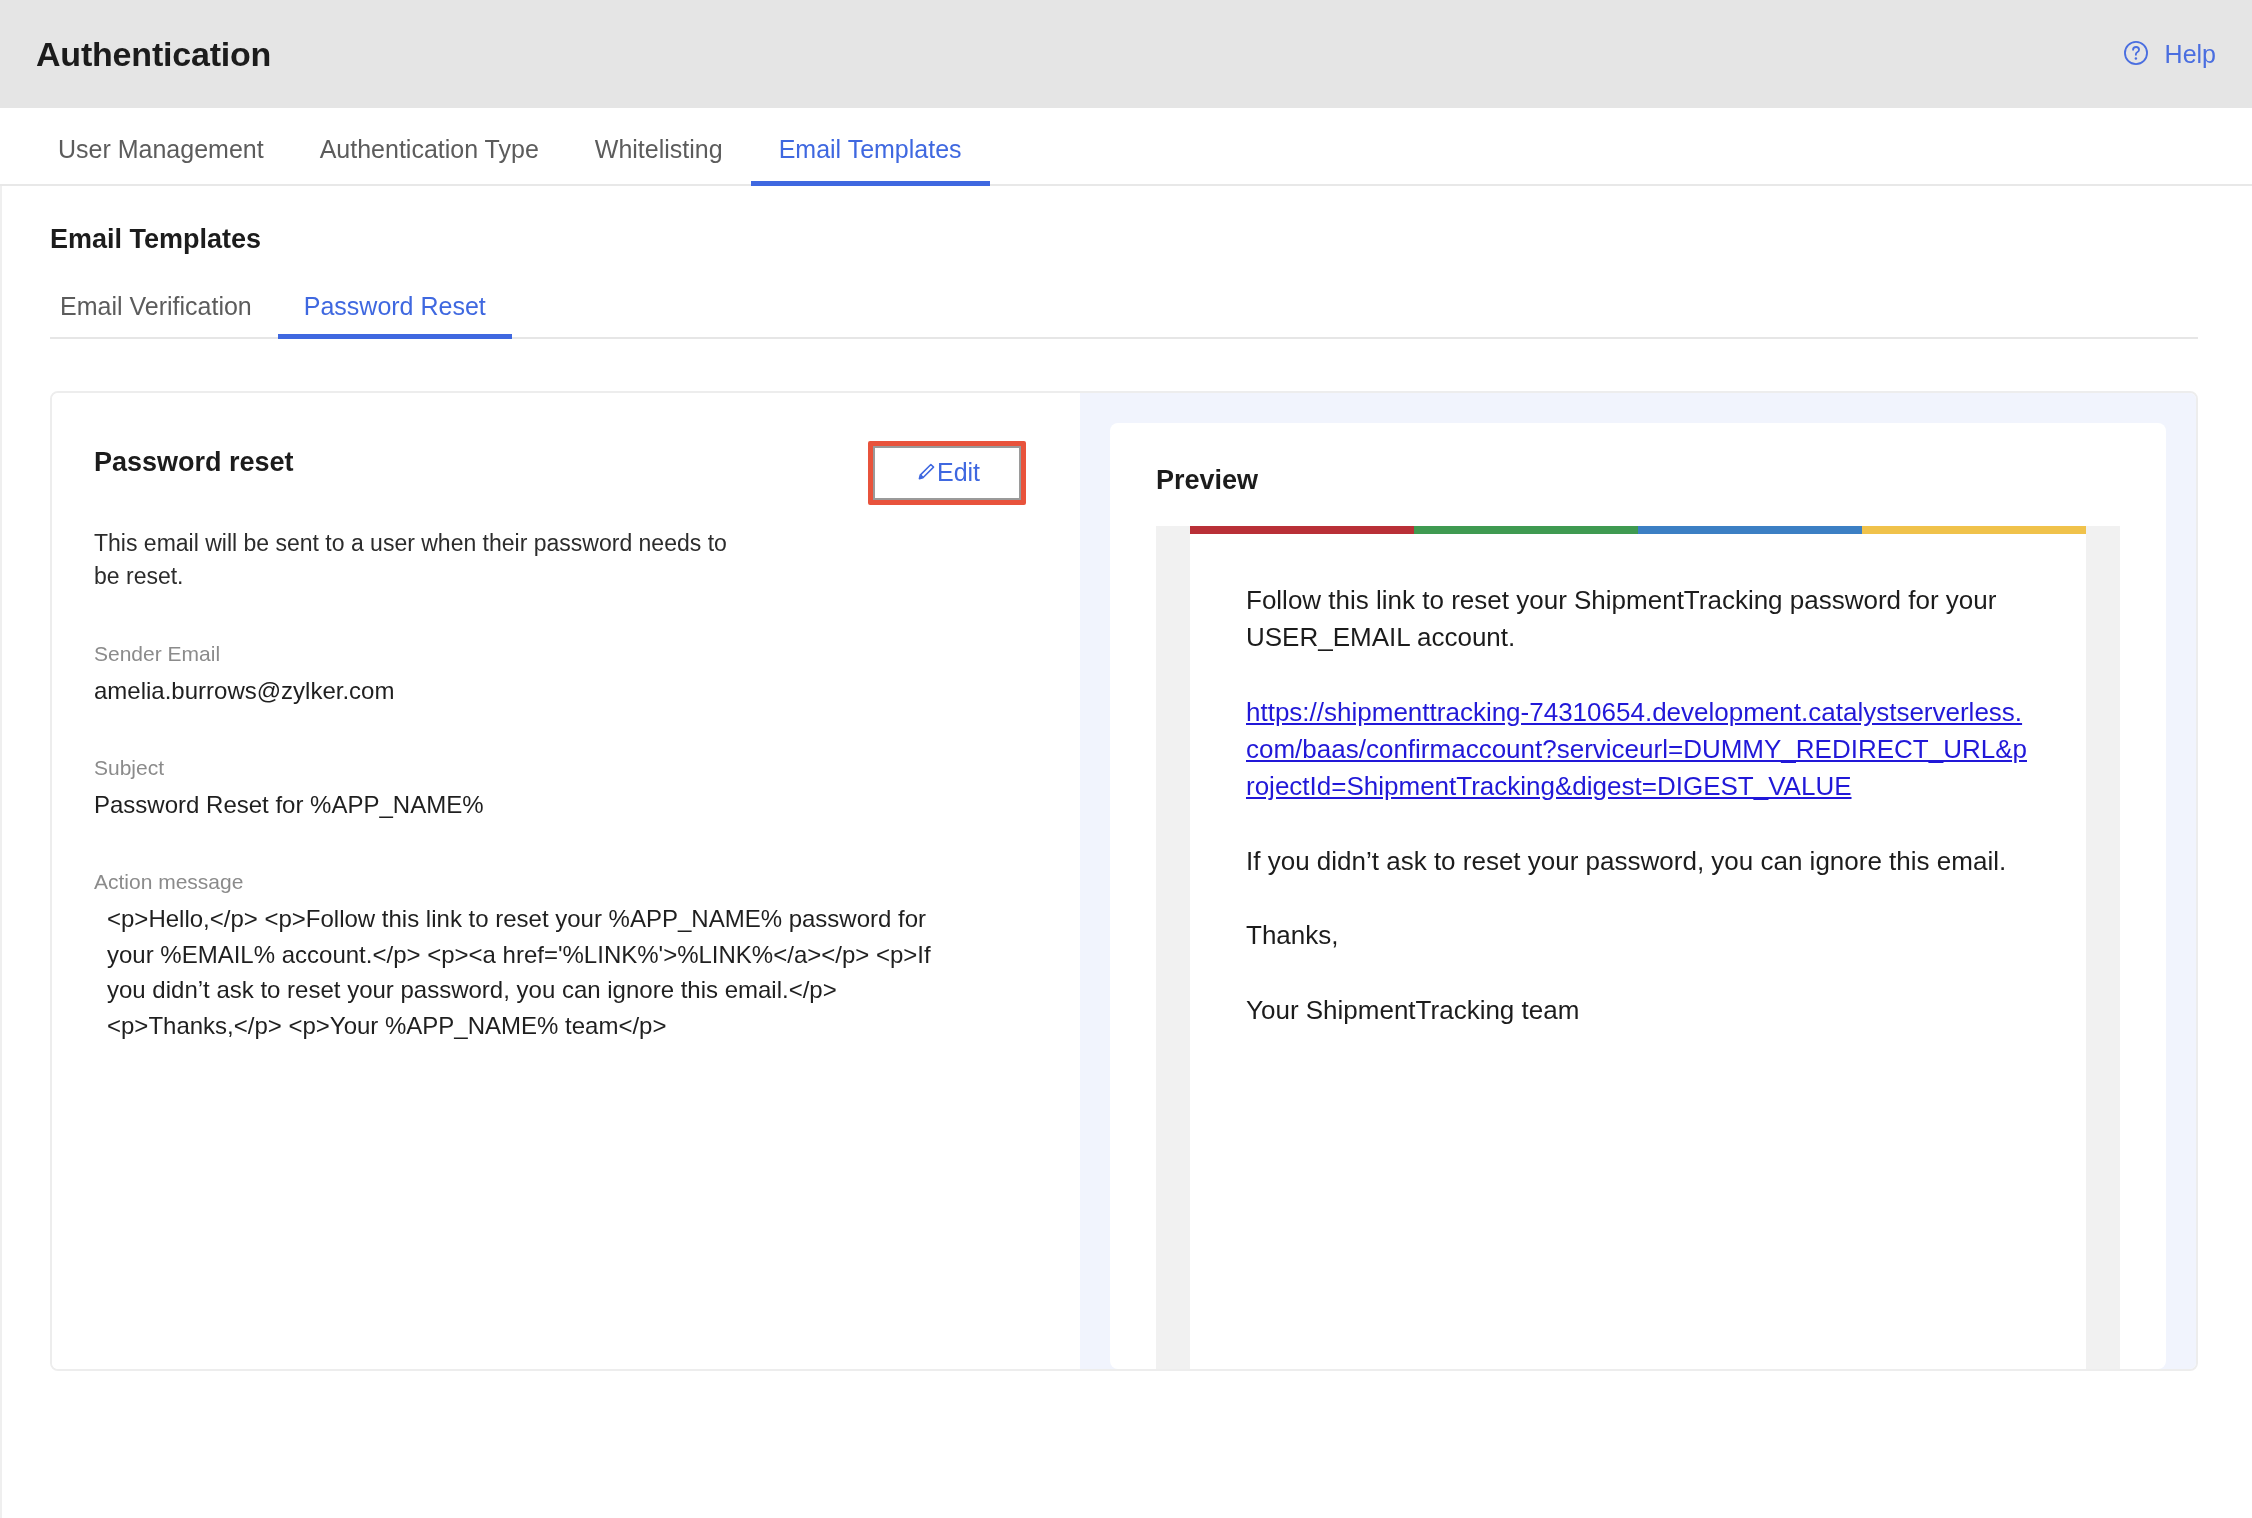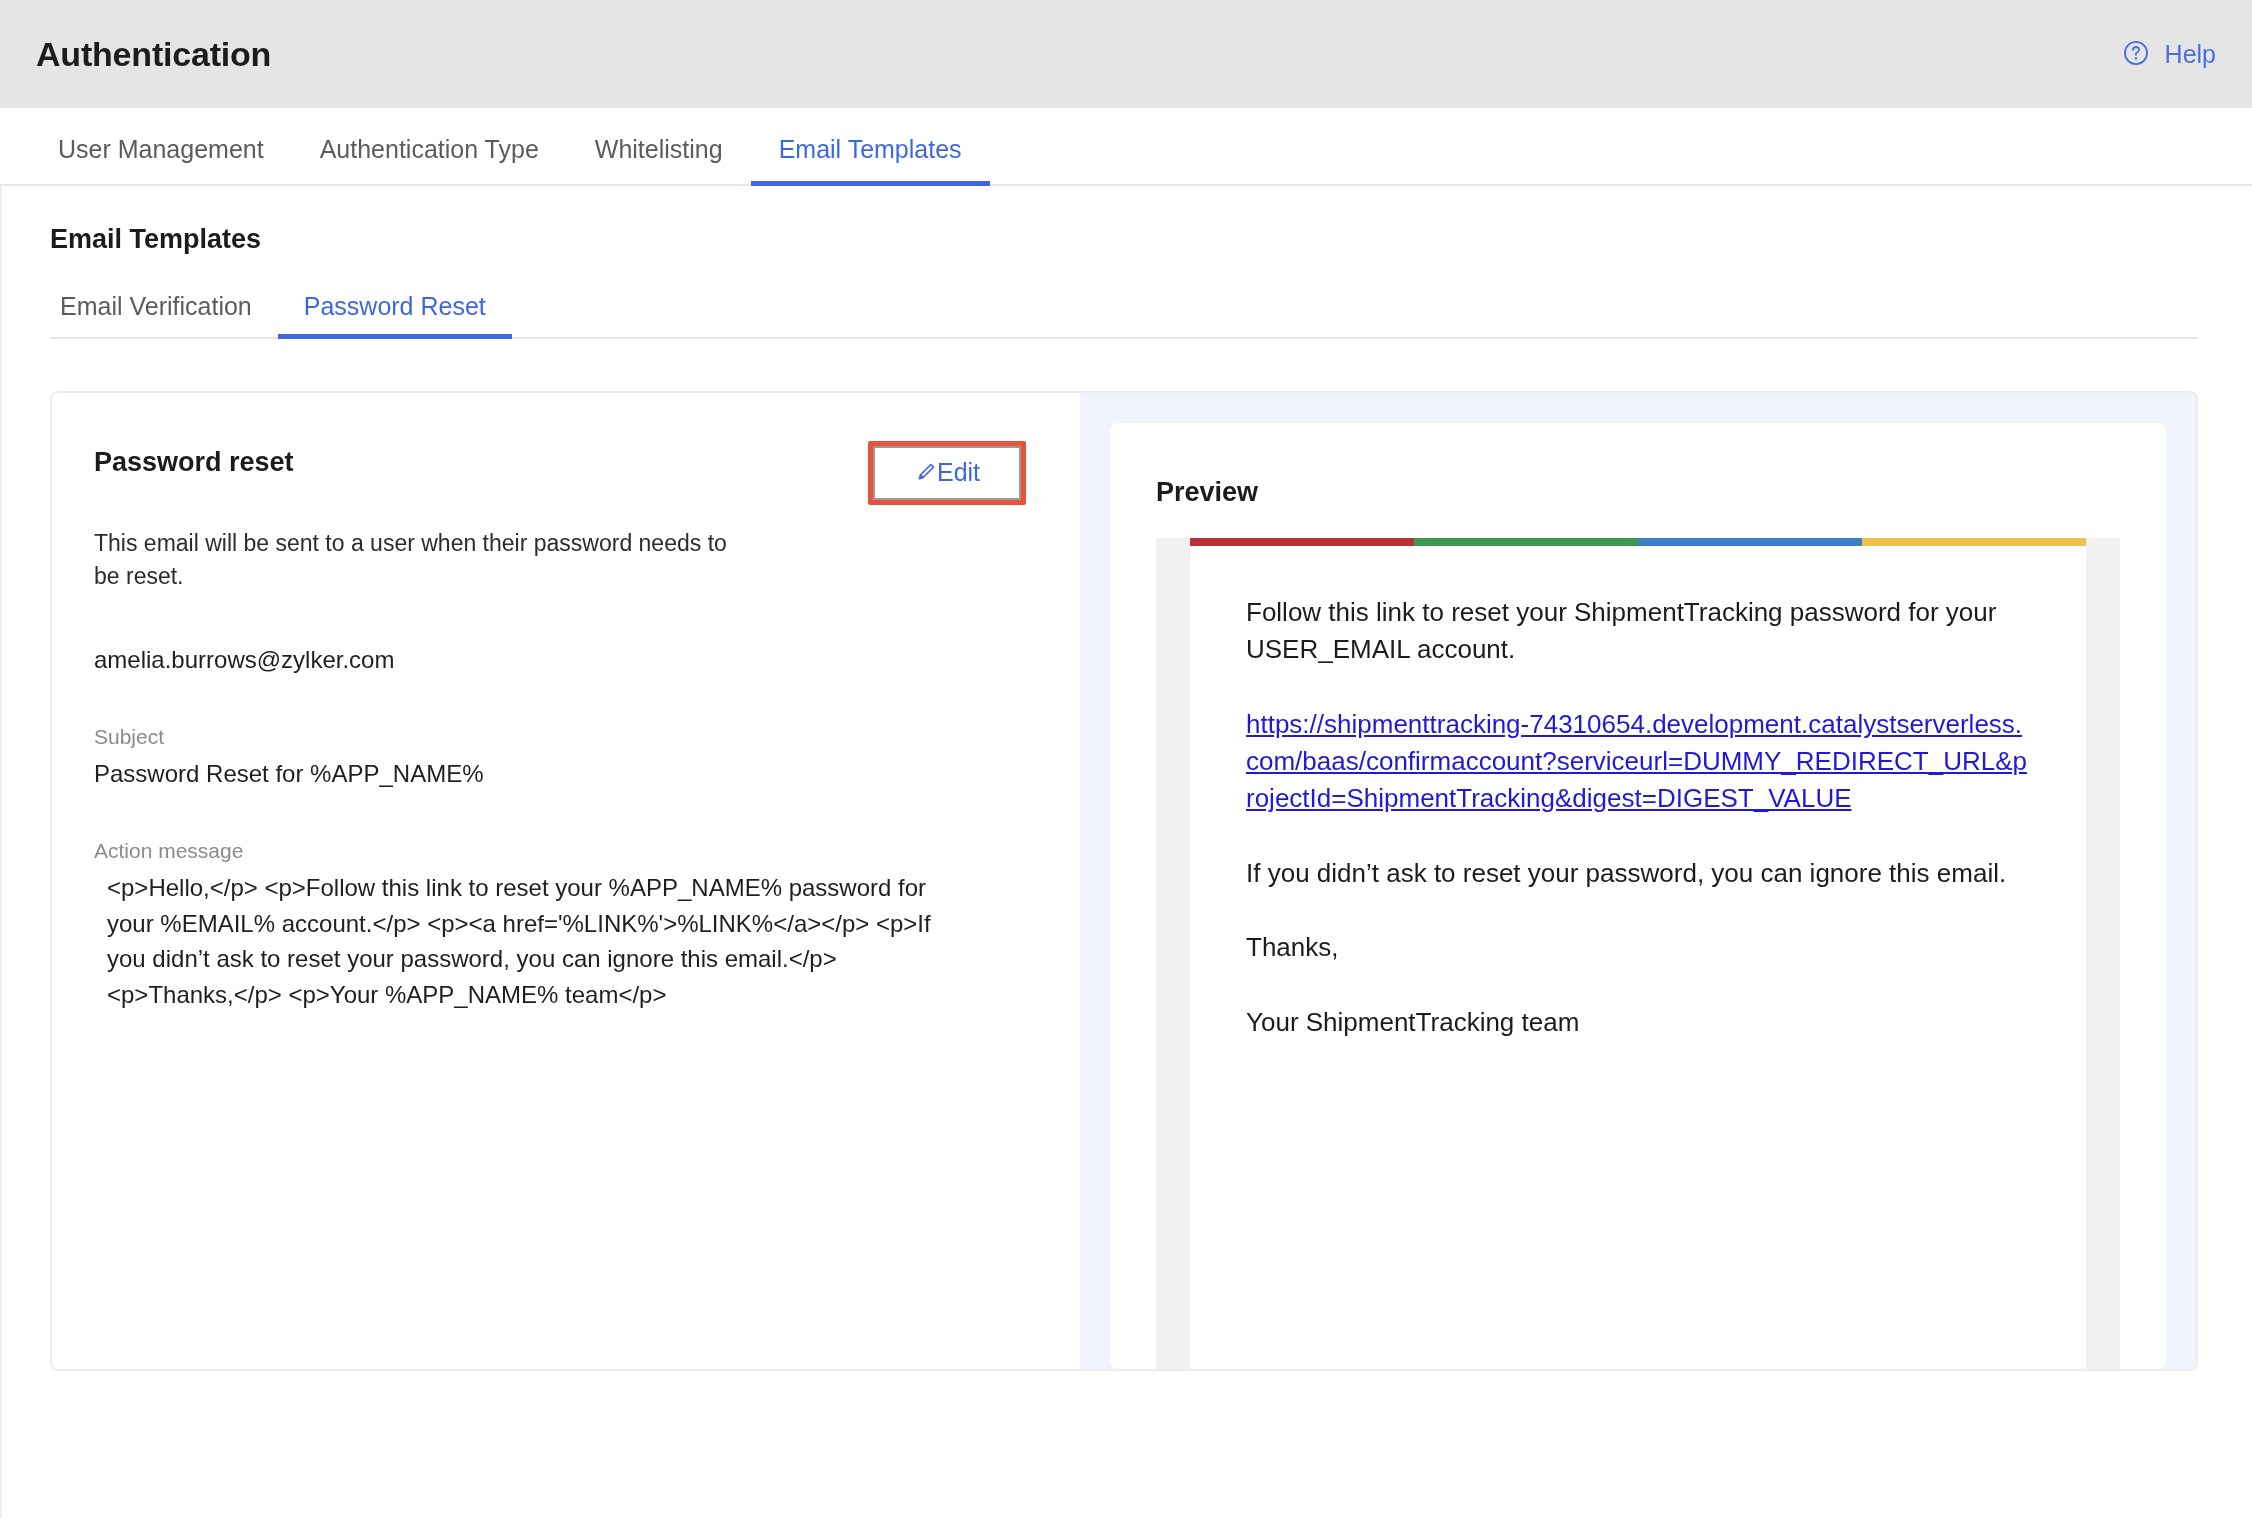--- a/index.html
+++ b/index.html
@@ -195,21 +195,21 @@
   
   .preview-pane {
     flex: 1;
     background: #f1f4fd;
     padding: 30px 30px 0 30px;
   }
   .preview-card {
     background: #ffffff;
     border-radius: 8px;
     height: 100%;
-    padding: 54px 46px 0 46px;
+    padding: 42px 46px 0 46px;
   }
   .preview-title {
     font-size: 27px;
     font-weight: bold;
     color: #1c1c1c;
     margin-bottom: 30px;
   }
 
   .mail-frame {
     background: #f1f1f1;
@@ -289,20 +289,21 @@
               </svg>
             </span>
             <span>Edit</span>
           </button>
         </div>
       </div>
 
       <div class="detail-sub">This email will be sent to a user when their password needs to be reset.</div>
 
       <div class="field-group">
+        <div class="field-label">Sender Email</div>
         <div class="field-value">amelia.burrows@zylker.com</div>
       </div>
 
       <div class="field-group">
         <div class="field-label">Subject</div>
         <div class="field-value">Password Reset for %APP_NAME%</div>
       </div>
 
       <div class="field-group">
         <div class="field-label">Action message</div>

